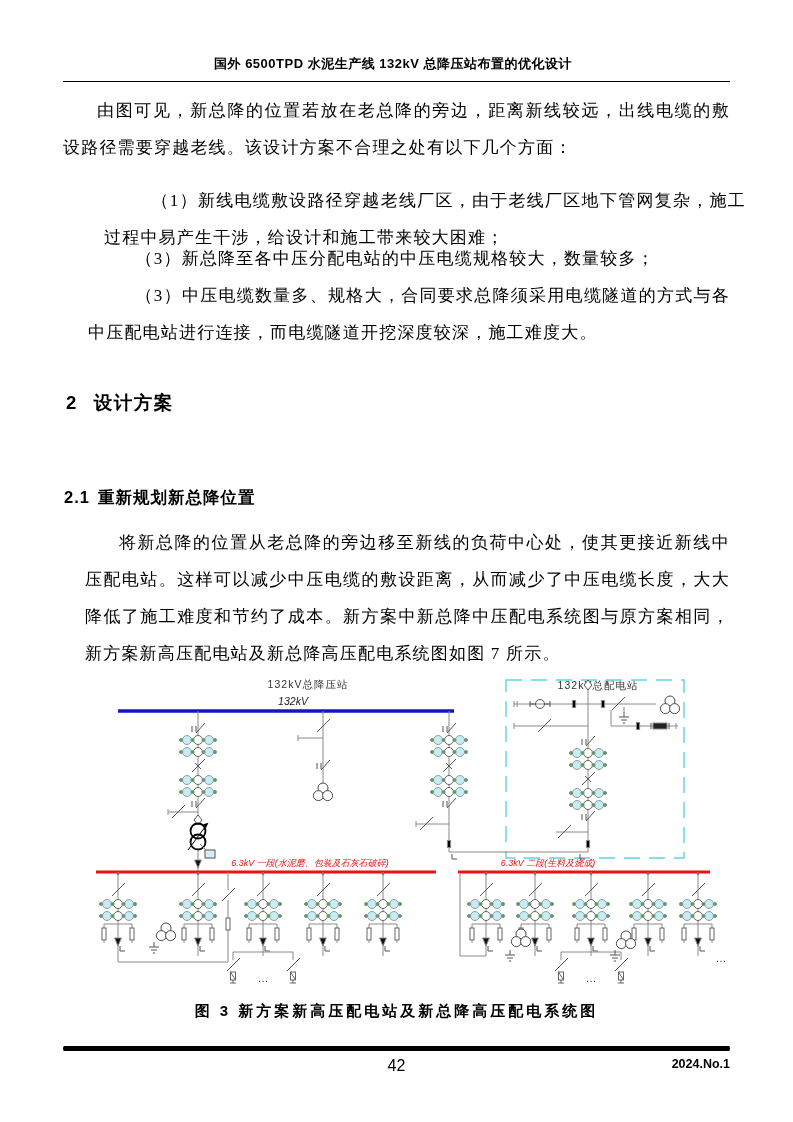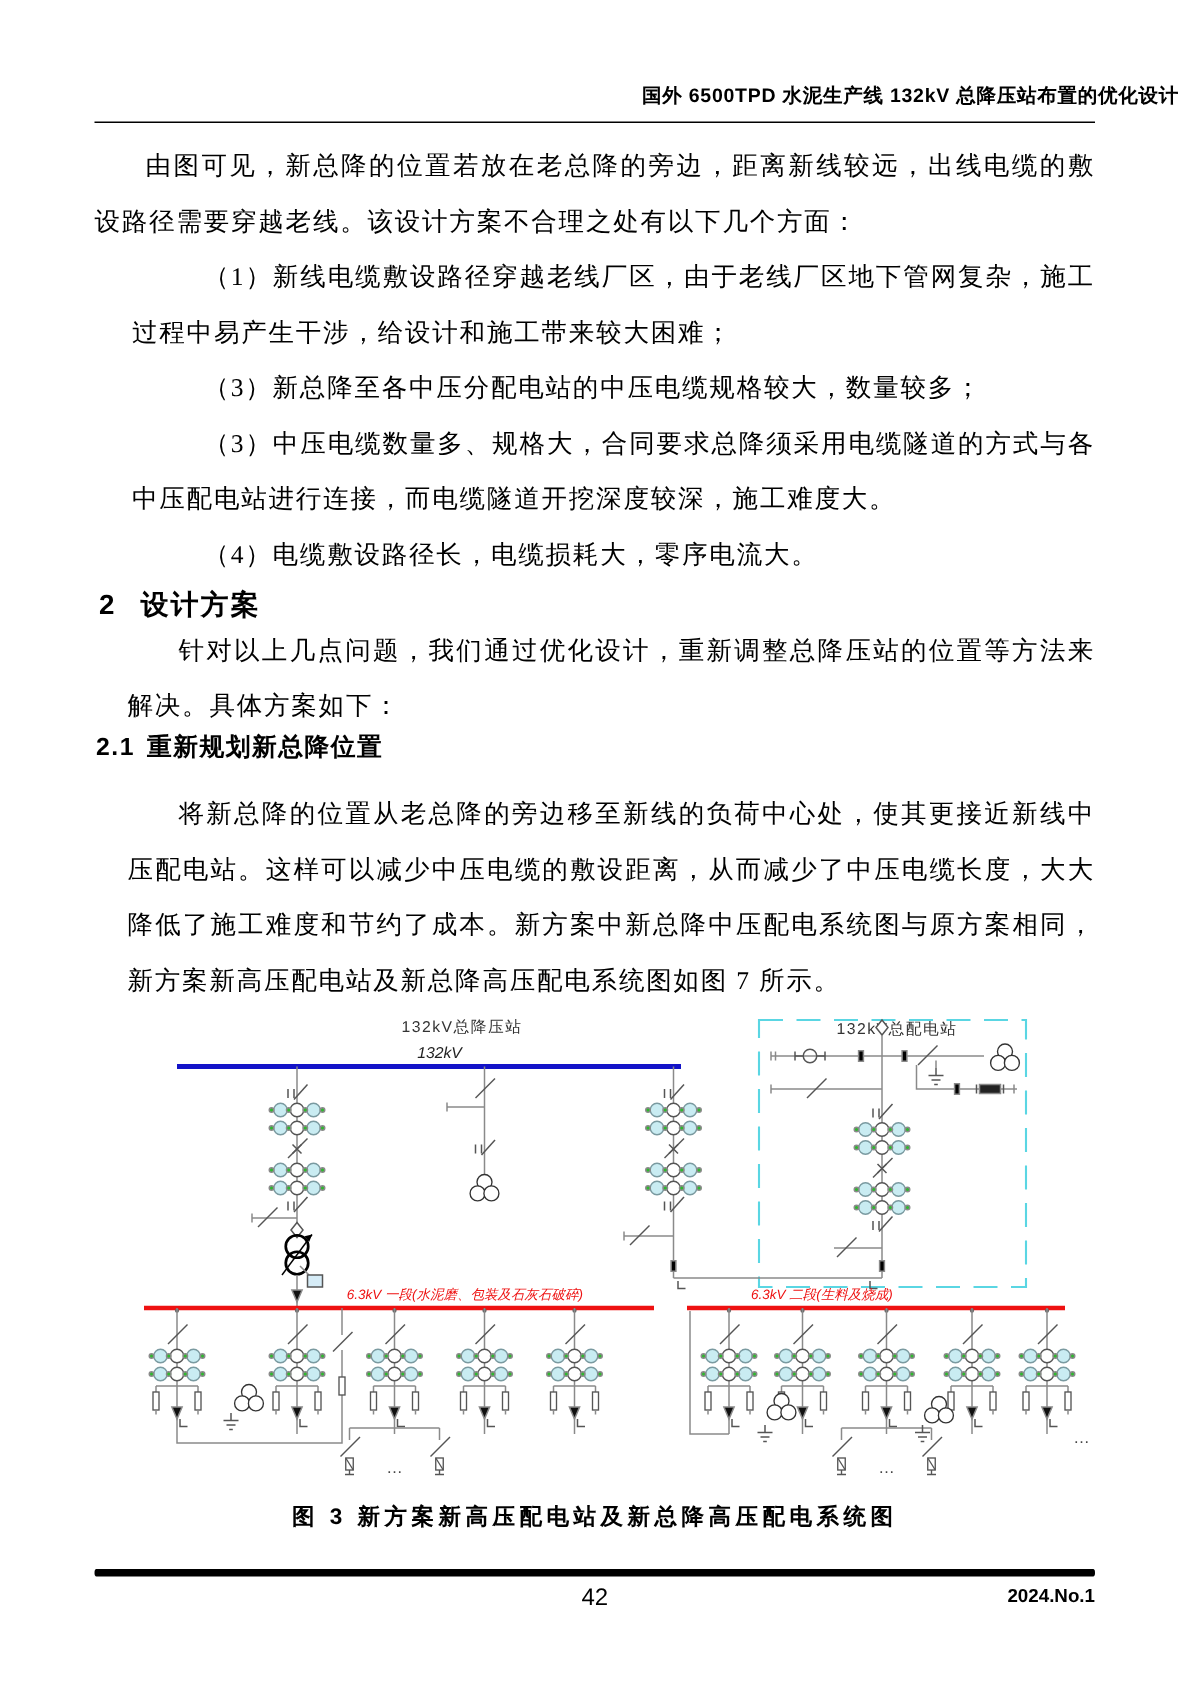--- a/index.html
+++ b/index.html
@@ -4,21 +4,21 @@
 <style>
   html,body { margin:0; padding:0; background:#ffffff; }
   .page { position:relative; width:793px; height:1122px; background:#fff; overflow:hidden;
           font-family:"Liberation Serif","DejaVu Serif",serif; color:#000; }
   .abs { position:absolute; }
   .para { font-size:17px; line-height:37px; letter-spacing:1.2px; text-align:justify; }
   .para-a { left:63px; width:667px; }
   .para-b { left:85px; width:645px; }
   .indent2 { text-indent:2em; }
   .item { left:88px; width:642px; text-indent:2.8em; }
-  .hdr-title { top:55px; left:0; width:786px; text-align:right;
+  .hdr-title { top:55px; left:0; width:786px; text-align:center;
                font-family:"Liberation Sans","DejaVu Sans",sans-serif;
                font-weight:bold; font-size:13px; letter-spacing:0.5px; }
   .hdr-rule { top:81px; left:63px; width:667px; border-top:1.7px solid #000; }
   .h2 { left:66px; font-family:"Liberation Sans","DejaVu Sans",sans-serif;
         font-weight:bold; font-size:18.5px; letter-spacing:1.5px; }
   .h2 .num { margin-right:16px; }
   .h3 { left:64px; font-family:"Liberation Sans","DejaVu Sans",sans-serif;
         font-weight:bold; font-size:16.5px; letter-spacing:1px; }
   .h3 .num { margin-right:8px; }
   .fig { top:674px; left:58px; }
@@ -34,30 +34,28 @@
 </style>
 </head>
 <body>
 
 <div class="page">
 
   <div class="abs hdr-title">国外 6500TPD 水泥生产线 132kV 总降压站布置的优化设计</div>
   <div class="abs hdr-rule"></div>
 
   <p class="abs para para-a indent2" style="top:92px; margin:0;">由图可见，新总降的位置若放在老总降的旁边，距离新线较远，出线电缆的敷设路径需要穿越老线。该设计方案不合理之处有以下几个方面：</p>
-  <p class="abs para item" style="top:166px; margin:0;">（1）新线电缆敷设路径穿越老线厂区，由于老线厂区地下管网复杂，施工过程中易产生干涉，给设计和施工带来较大困难；</p>
+  <p class="abs para item" style="top:166px; margin:16px;">（1）新线电缆敷设路径穿越老线厂区，由于老线厂区地下管网复杂，施工过程中易产生干涉，给设计和施工带来较大困难；</p>
   <p class="abs para item" style="top:240px; margin:0;">（3）新总降至各中压分配电站的中压电缆规格较大，数量较多；</p>
   <p class="abs para item" style="top:277px; margin:0;">（3）中压电缆数量多、规格大，合同要求总降须采用电缆隧道的方式与各中压配电站进行连接，而电缆隧道开挖深度较深，施工难度大。</p>
-  <p class="abs para item" style="top:351px; margin:0;">（4）电缆敷设路径长，电缆损耗大，零序电流大。</p>
 
   <div class="abs h2" style="top:390px;">
     <span class="num">2</span><span>设计方案</span>
   </div>
 
-  <p class="abs para para-b indent2" style="top:415px; margin:0;">针对以上几点问题，我们通过优化设计，重新调整总降压站的位置等方法来解决。具体方案如下：</p>
 
   <div class="abs h3" style="top:487px;">
     <span class="num">2.1</span><span>重新规划新总降位置</span>
   </div>
 
   <p class="abs para para-b indent2" style="top:524px; margin:0;">将新总降的位置从老总降的旁边移至新线的负荷中心处，使其更接近新线中压配电站。这样可以减少中压电缆的敷设距离，从而减少了中压电缆长度，大大降低了施工难度和节约了成本。新方案中新总降中压配电系统图与原方案相同，新方案新高压配电站及新总降高压配电系统图如图 7 所示。</p>
 
   <svg class="abs fig" width="680" height="324" viewBox="0 0 680 324">
     <defs>
       <g id="ctrow">

